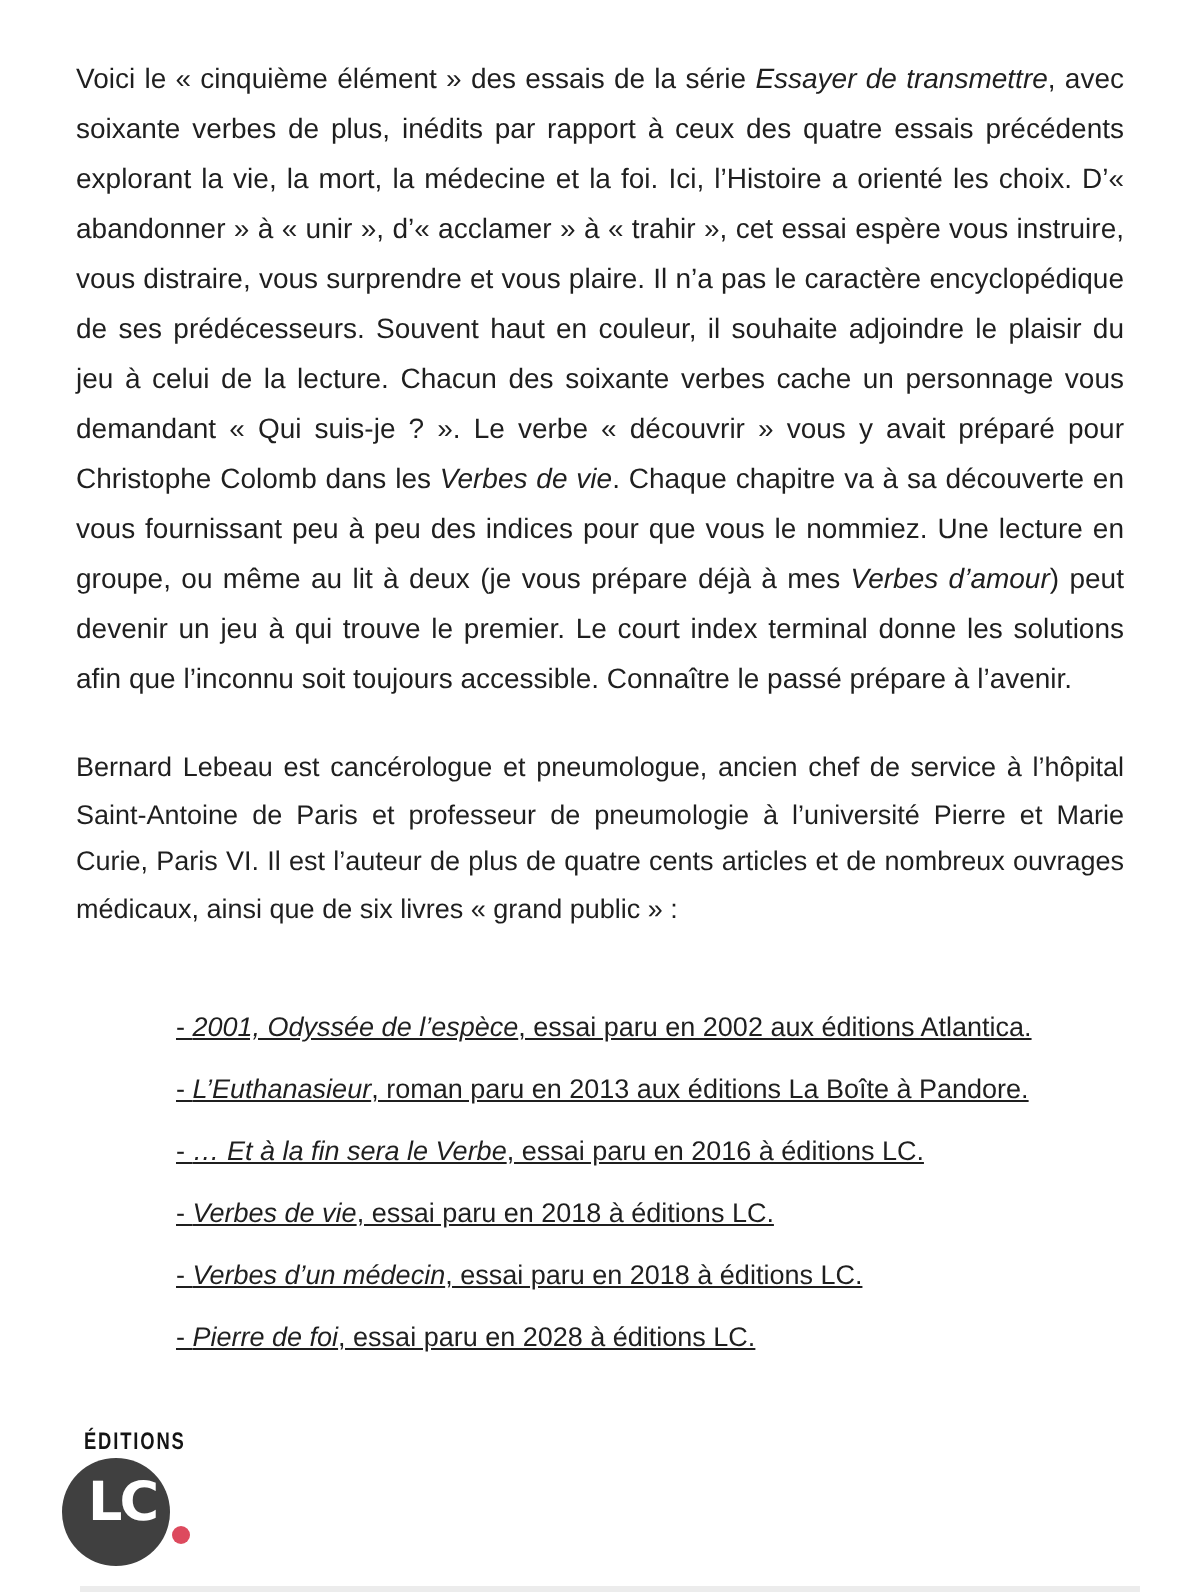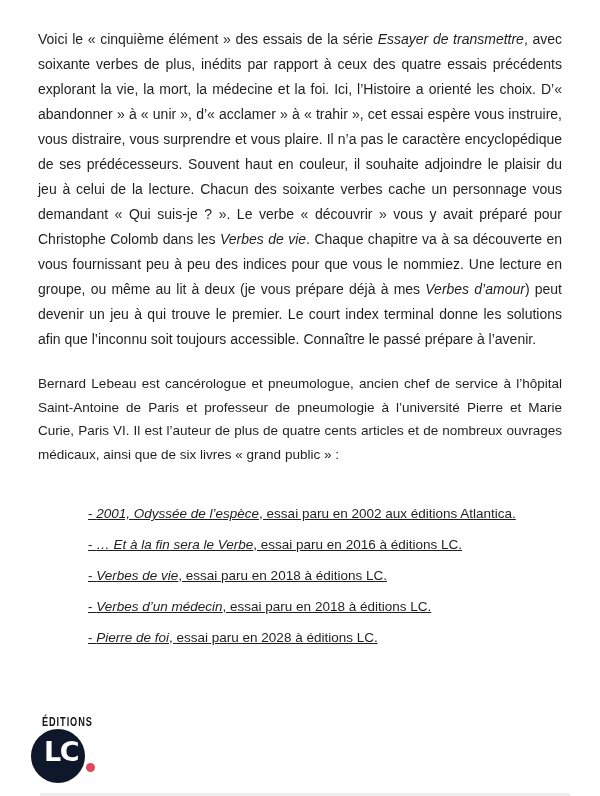--- a/index.html
+++ b/index.html
@@ -116,30 +116,31 @@
 <div class="page" style="background: rgb(255, 255, 255); color: rgb(31, 31, 31);">
 
   <div class="content">
 
     <p class="para"><span>Voici le « cinquième élément » des essais de la série </span><em>Essayer de transmettre</em><span>, avec soixante verbes de plus, inédits par rapport à ceux des quatre essais précédents explorant la vie, la mort, la médecine et la foi. Ici, l’Histoire a orienté les choix. D’« abandonner » à « unir », d’« acclamer » à « trahir », cet essai espère vous instruire, vous distraire, vous surprendre et vous plaire. Il n’a pas le caractère encyclopédique de ses prédécesseurs. Souvent haut en couleur, il souhaite adjoindre le plaisir du jeu à celui de la lecture. Chacun des soixante verbes cache un personnage vous demandant « Qui suis-je ? ». Le verbe « découvrir » vous y avait préparé pour Christophe Colomb dans les </span><em>Verbes de vie</em><span>. Chaque chapitre va à sa découverte en vous fournissant peu à peu des indices pour que vous le nommiez. Une lecture en groupe, ou même au lit à deux (je vous prépare déjà à mes </span><em>Verbes d’amour</em><span>) peut devenir un jeu à qui trouve le premier. Le court index terminal donne les solutions afin que l’inconnu soit toujours accessible. Connaître le passé prépare à l’avenir.</span></p>
 
     <p class="para bio"><span>Bernard Lebeau est cancérologue et pneumologue, ancien chef de service à l’hôpital Saint-Antoine de Paris et professeur de pneumologie à l’université Pierre et Marie Curie, Paris VI. Il est l’auteur de plus de quatre cents articles et de nombreux ouvrages médicaux, ainsi que de six livres « grand public » :</span></p>
 
     <div class="books">
       <div class="book"><span>- </span><em>2001, Odyssée de l’espèce</em><span>, essai paru en 2002 aux éditions Atlantica.</span></div>
+      <div class="book"><span>- </span><em>L’Euthanasieur</em><span>, roman paru en 2013 aux éditions La Boîte à Pandore.</span></div>
       <div class="book"><span>- </span><em>… Et à la fin sera le Verbe</em><span>, essai paru en 2016 à éditions LC.</span></div>
       <div class="book"><span>- </span><em>Verbes de vie</em><span>, essai paru en 2018 à éditions LC.</span></div>
       <div class="book"><span>- </span><em>Verbes d’un médecin</em><span>, essai paru en 2018 à éditions LC.</span></div>
       <div class="book"><span>- </span><em>Pierre de foi</em><span>, essai paru en 2028 à éditions LC.</span></div>
     </div>
 
   </div>
 
   <div class="logo">
-    <div class="logo-circle" style="background: #0f172a;">
+    <div class="logo-circle" style="background: #404040;">
       <span class="logo-lc" style="color: rgb(255, 255, 255);">LC</span>
     </div>
     <div class="logo-editions" style="color: rgb(20, 20, 20);">ÉDITIONS</div>
     <div class="logo-dot" style="background: rgb(221, 74, 94);"></div>
   </div>
 
   <div class="bottom-smudge"></div>
 
 </div>
 

